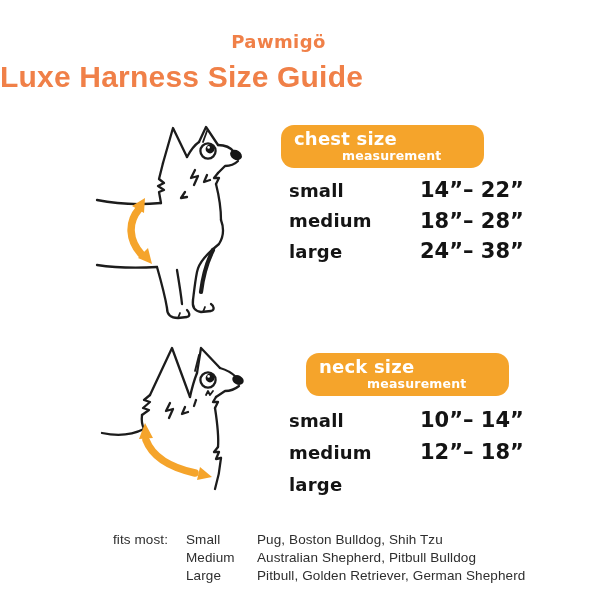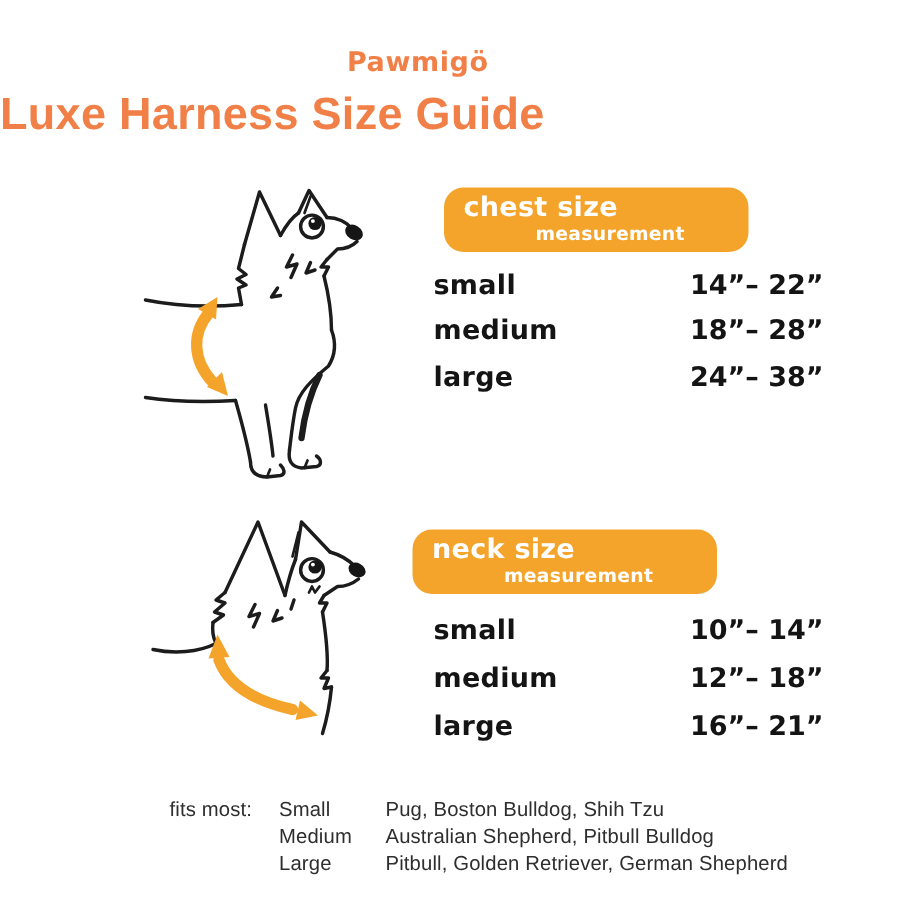--- a/index.html
+++ b/index.html
@@ -21,31 +21,31 @@
   }
 
   
   .badge{
     position:absolute;width:203px;height:43px;background:#F5A42B;border-radius:13px;
     color:#ffffff;font-family:"DejaVu Sans",sans-serif;
     padding:3px 0 0 13px;box-sizing:border-box;
   }
   .badge-title{font-size:18px;font-weight:700;line-height:21px;letter-spacing:.2px;}
   .badge-sub{font-size:12.5px;font-weight:700;line-height:13px;letter-spacing:.2px;margin-left:48px;}
-  #badge-chest{left:296px;top:125px;}
-  #badge-neck{left:275px;top:353px;}
+  #badge-chest{left:281px;top:125px;}
+  #badge-neck{left:306px;top:353px;}
 
   
   .size-table{position:absolute;width:222px;font-family:"DejaVu Sans",sans-serif;}
   #table-chest{left:289px;top:175px;}
   #table-neck{left:289px;top:404px;}
   .size-row{display:grid;grid-template-columns:131px auto;align-items:center;height:30.5px;}
   #table-neck .size-row{height:32px;}
   .size-label{font-size:18px;font-weight:700;color:#141414;letter-spacing:.2px;}
-  .size-value{font-size:18px;font-weight:700;color:#141414;white-space:nowrap;margin-left:40px;}
+  .size-value{font-size:21px;font-weight:700;color:#141414;white-space:nowrap;}
 
   
   svg.dog{position:absolute;}
   #dog1{left:95px;top:112px;}
   #dog2{left:100px;top:345px;}
 
   
   .fits{
     position:absolute;left:113px;top:531px;
     display:grid;grid-template-columns:73px 71px auto;
@@ -158,21 +158,20 @@
     <div class="size-row">
       <span class="size-label">small</span>
       <span class="size-value">10”– 14”</span>
     </div>
     <div class="size-row">
       <span class="size-label">medium</span>
       <span class="size-value">12”– 18”</span>
     </div>
     <div class="size-row">
       <span class="size-label">large</span>
-      <span class="size-value">16”– 21”</span>
     </div>
   </div>
 
   <div class="fits">
     <div class="fits-col">
       <div class="fits-label">fits most:</div>
     </div>
     <div class="fits-col">
       <div>Small</div>
       <div>Medium</div>

